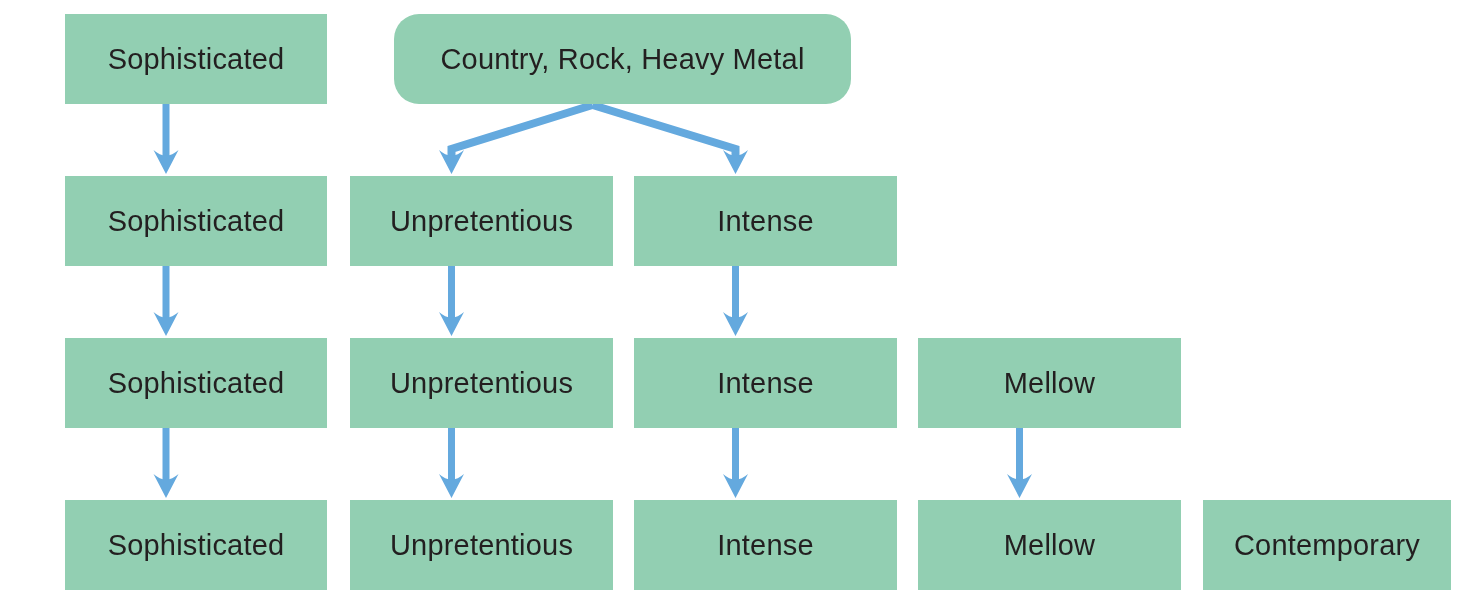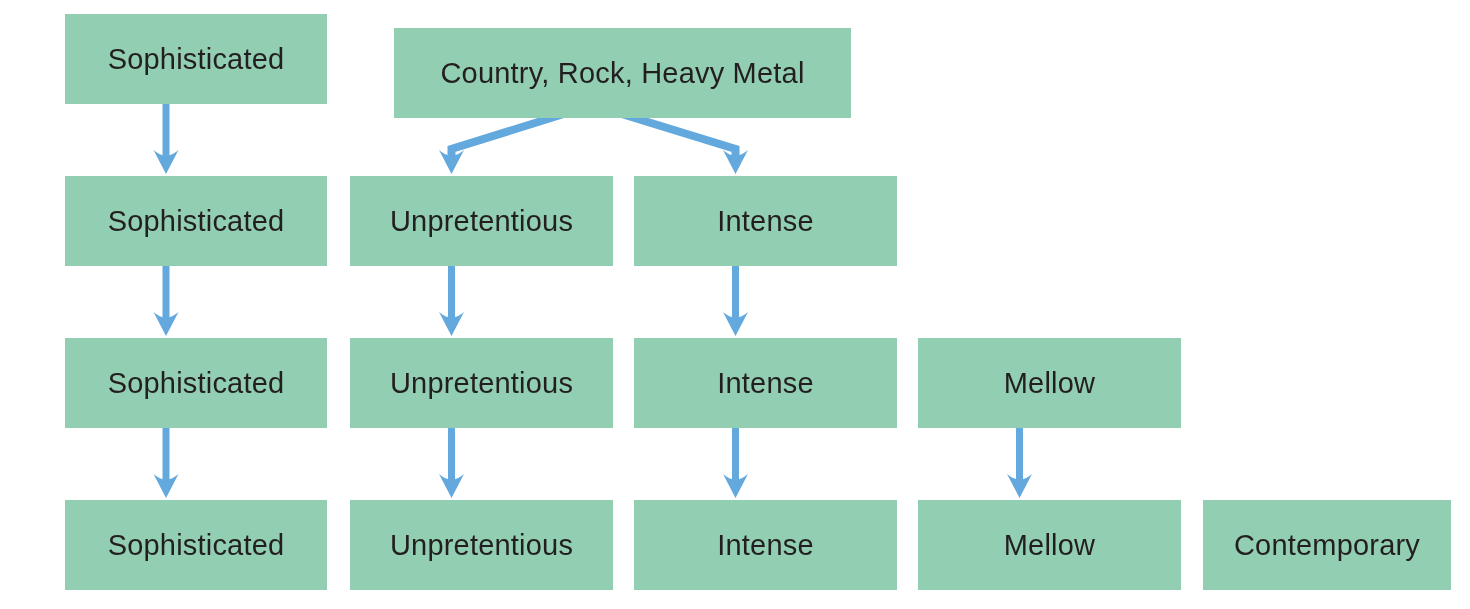--- a/index.html
+++ b/index.html
@@ -93,21 +93,21 @@
       <path class="arrow-head" d="M 735.5 498 L 723 474 Q 735.5 485 748 474 Z"></path>
     </g>
 
     <g>
       <line class="arrow-shaft" x1="1019.5" y1="427" x2="1019.5" y2="482" stroke-width="7"></line>
       <path class="arrow-head" d="M 1019.5 498 L 1007 474 Q 1019.5 485 1032 474 Z"></path>
     </g>
   </svg>
 
   <div class="node" style="left:35px;  top:14px;  width:262px;">Sophisticated</div>
-  <div class="node" style="left:364px; top:28px;  width:457px;">Country, Rock, Heavy Metal</div>
+  <div class="node" style="left:364px; top:14px;  width:457px;border-radius:25px;">Country, Rock, Heavy Metal</div>
 
   <div class="node" style="left:35px;  top:176px; width:262px;">Sophisticated</div>
   <div class="node" style="left:320px; top:176px; width:263px;">Unpretentious</div>
   <div class="node" style="left:604px; top:176px; width:263px;">Intense</div>
 
   <div class="node" style="left:35px;  top:338px; width:262px;">Sophisticated</div>
   <div class="node" style="left:320px; top:338px; width:263px;">Unpretentious</div>
   <div class="node" style="left:604px; top:338px; width:263px;">Intense</div>
   <div class="node" style="left:888px; top:338px; width:263px;">Mellow</div>
 

